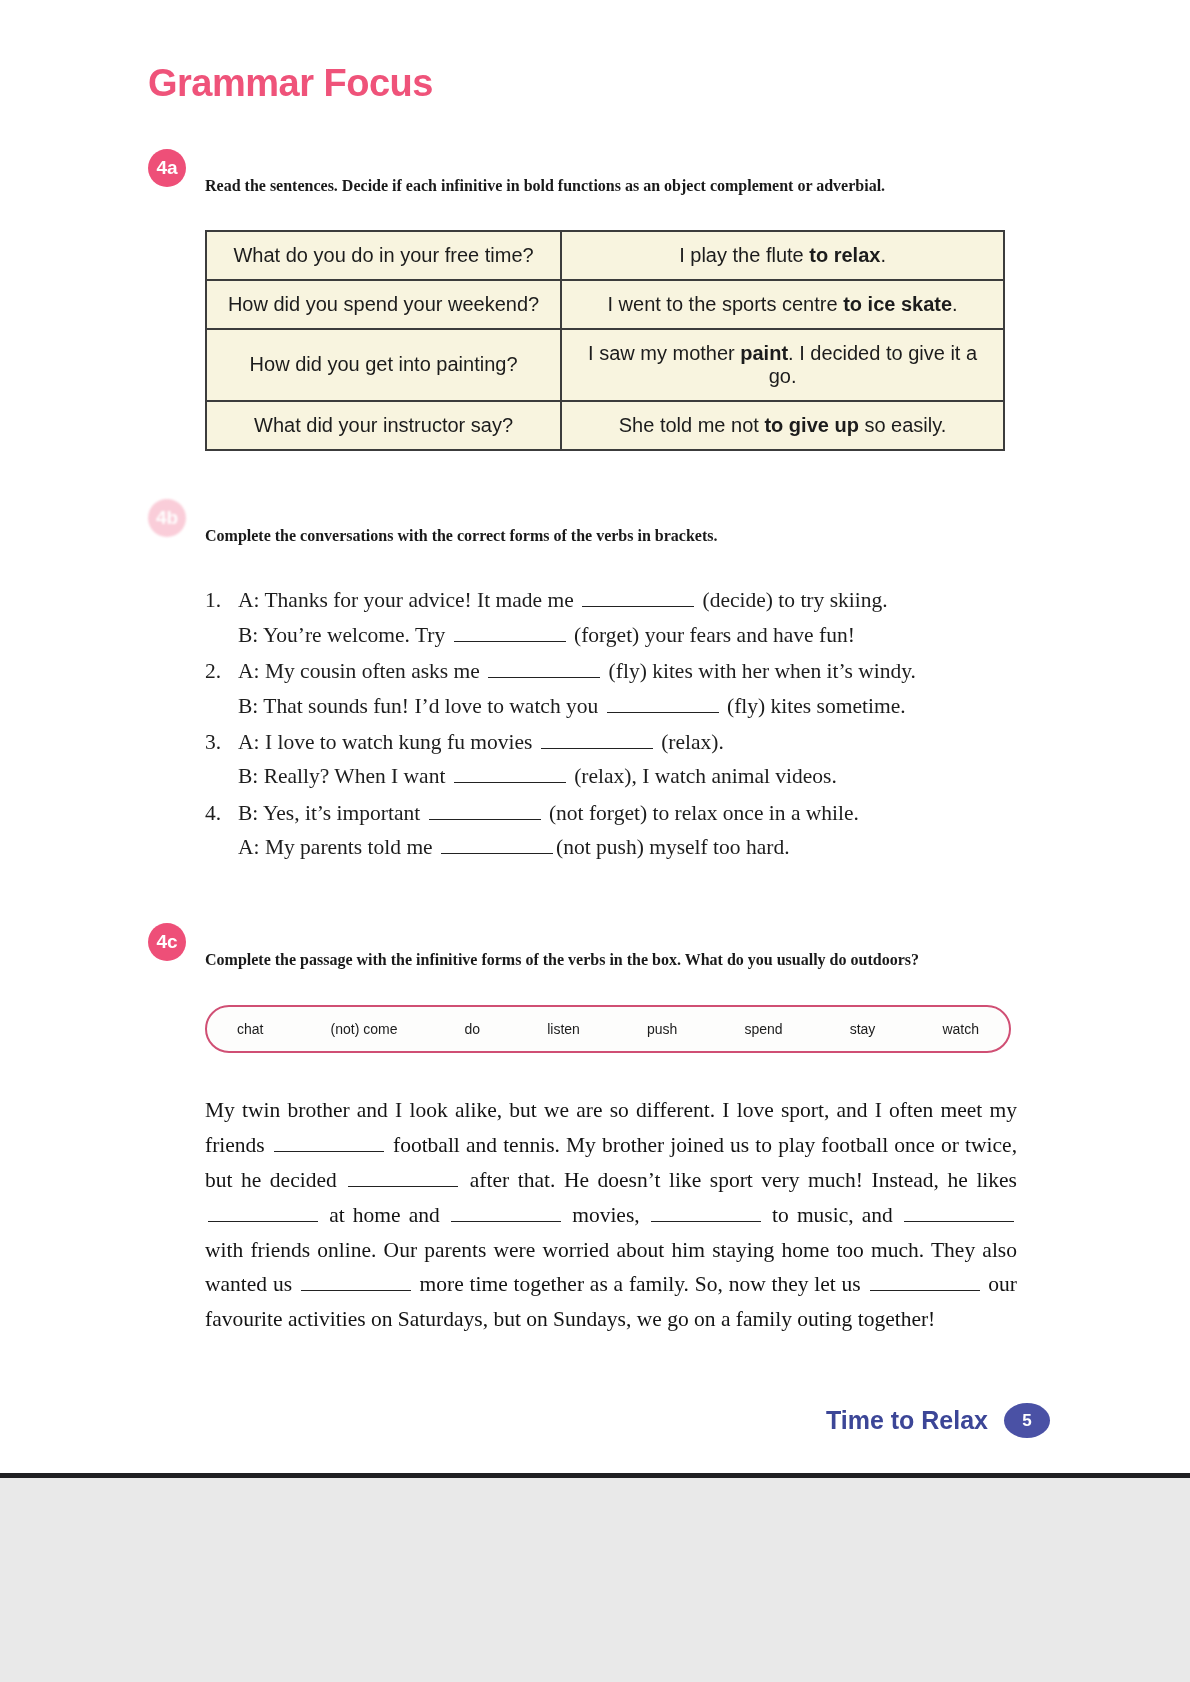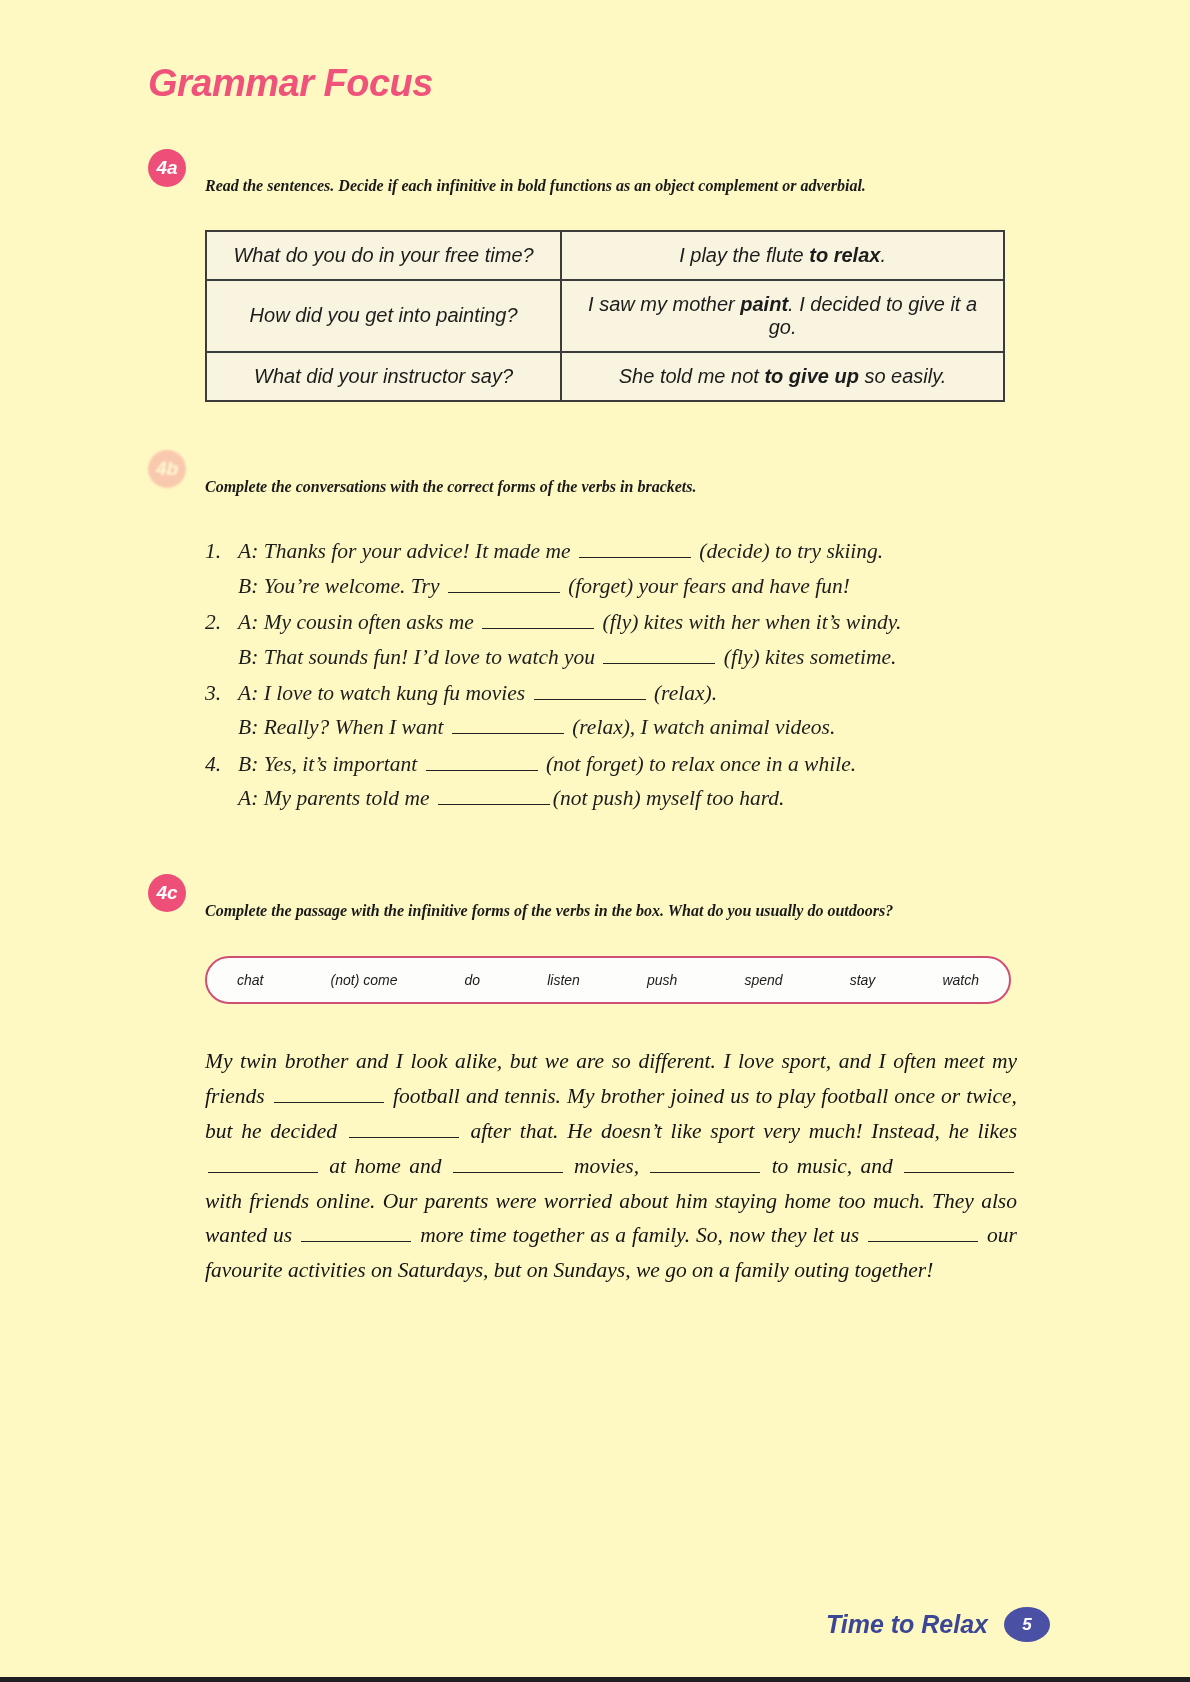--- a/index.html
+++ b/index.html
@@ -1,26 +1,25 @@
 <!DOCTYPE html>
 <html><head>
 <meta charset="utf-8">
 <style>
   * { margin: 0; padding: 0; box-sizing: border-box; }
   html, body { background: #e9e9e9; }
   .page {
     position: relative;
     width: 1190px;
-    height: 1682px;
+    height: 1478px;
     margin: 0 auto;
-    background: #fef9c3;
+    background: #ffffff;
     overflow: hidden;
     font-family: "Liberation Serif", serif;
     color: #1d1d1d;
-    font-style: italic;
   }
   .content { padding: 62px 0 0 148px; width: 1040px; }
 
   
   .page-title {
     font-family: "Liberation Sans", sans-serif;
     font-weight: 700;
     font-size: 38px;
     letter-spacing: -0.5px;
     color: #ef537a;
@@ -168,20 +167,24 @@
       <div class="instruction">Read the sentences. Decide if each infinitive in bold functions as an object complement or adverbial.</div>
     </div>
 
     <table class="grammar-table">
       <tbody>
           <tr>
             <td class="q">What do you do in your free time?</td>
             <td class="a">I play the flute <b>to relax</b>.</td>
           </tr>
           <tr>
+            <td class="q">How did you spend your weekend?</td>
+            <td class="a">I went to the sports centre <b>to ice skate</b>.</td>
+          </tr>
+          <tr>
             <td class="q">How did you get into painting?</td>
             <td class="a">I saw my mother <b>paint</b>. I decided to give it a go.</td>
           </tr>
           <tr>
             <td class="q">What did your instructor say?</td>
             <td class="a">She told me not <b>to give up</b> so easily.</td>
           </tr>
         </tbody>
     </table>
 

